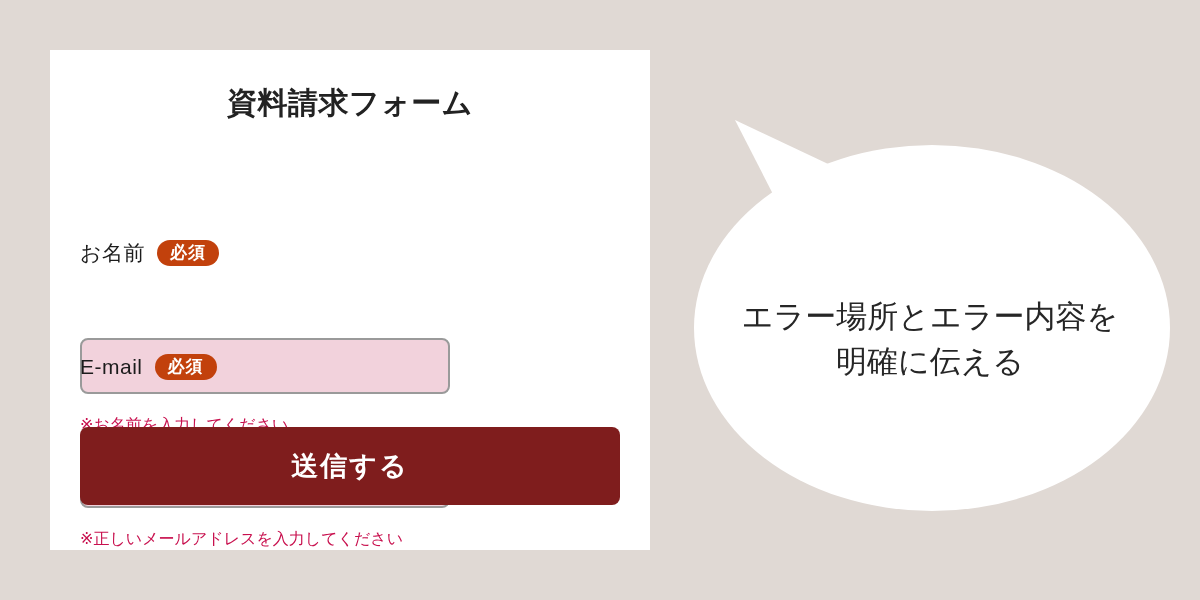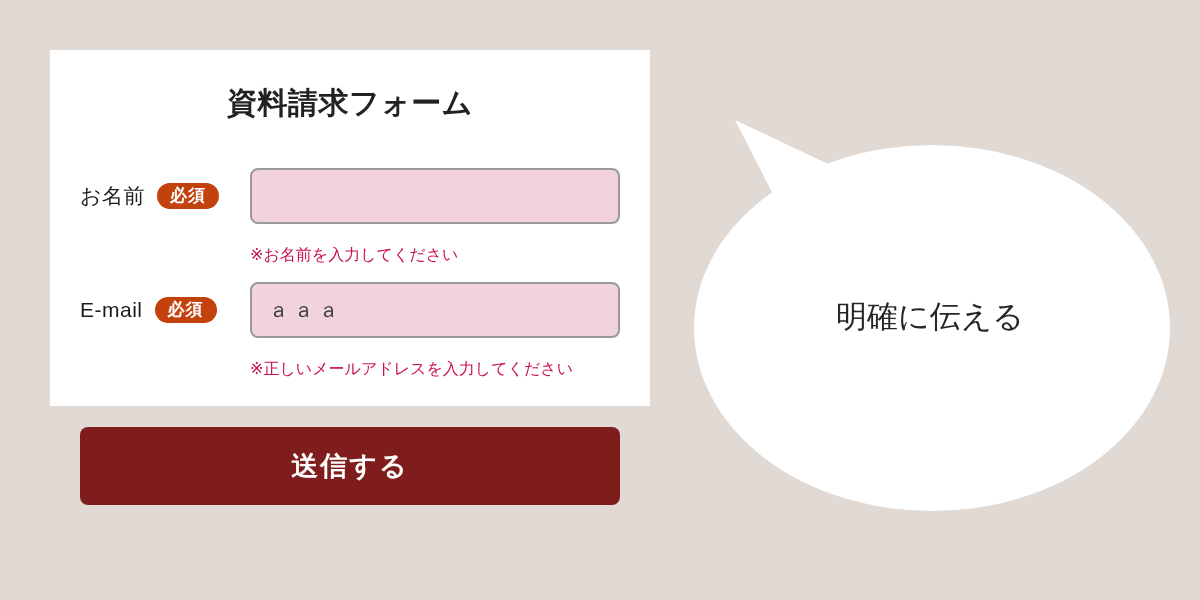--- a/index.html
+++ b/index.html
@@ -23,21 +23,21 @@
     width: 1200px;
     height: 600px;
   }
 
   
   .form-card {
     position: absolute;
     left: 50px;
     top: 50px;
     width: 600px;
-    height: 356px;
+    height: 500px;
     background: #ffffff;
     box-sizing: border-box;
   }
 
   .form-title {
     position: absolute;
     left: 0;
     top: 38px;
     width: 600px;
     text-align: center;
@@ -48,20 +48,21 @@
     line-height: 1;
   }
 
   
   .field-row {
     position: absolute;
     left: 30px;
     width: 540px;
     display: flex;
     align-items: flex-start;
+    flex-direction: column;
   }
   .field-row.row-name  { top: 118px; }
   .field-row.row-email { top: 232px; }
 
   .field-label-wrap {
     width: 170px;
     flex: 0 0 170px;
     display: flex;
     align-items: center;
     height: 56px;
@@ -228,18 +229,19 @@
 
       <path d="M 75 20 L 255 105 L 175 215 Z" fill="#ffffff"></path>
 
       <ellipse cx="272" cy="228" rx="238" ry="183" fill="#ffffff"></ellipse>
     </svg>
 
     <div class="bubble-content">
 
 
       <div class="bubble-text">
+        <span class="line">エラー場所とエラー内容を</span>
         <span class="line">明確に伝える</span>
       </div>
     </div>
   </div>
 
 </div>
 
 </body></html>

